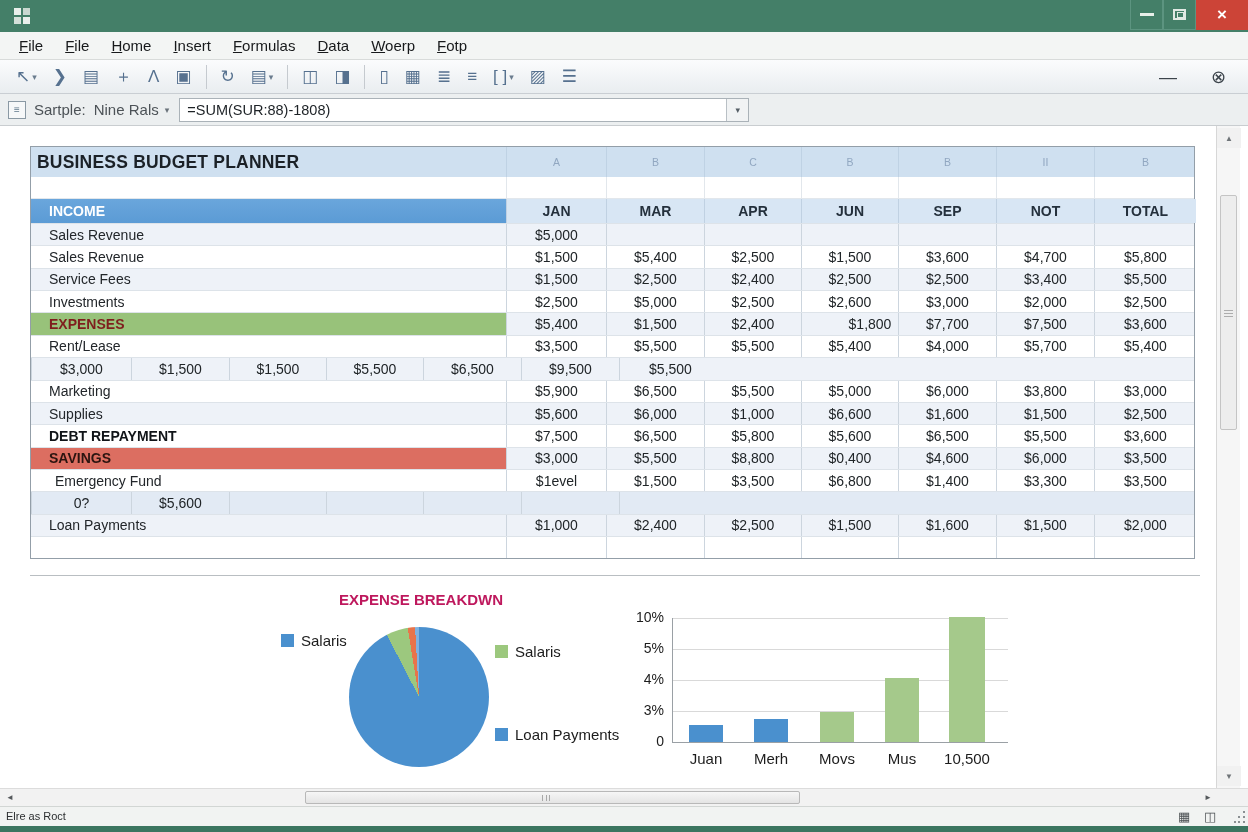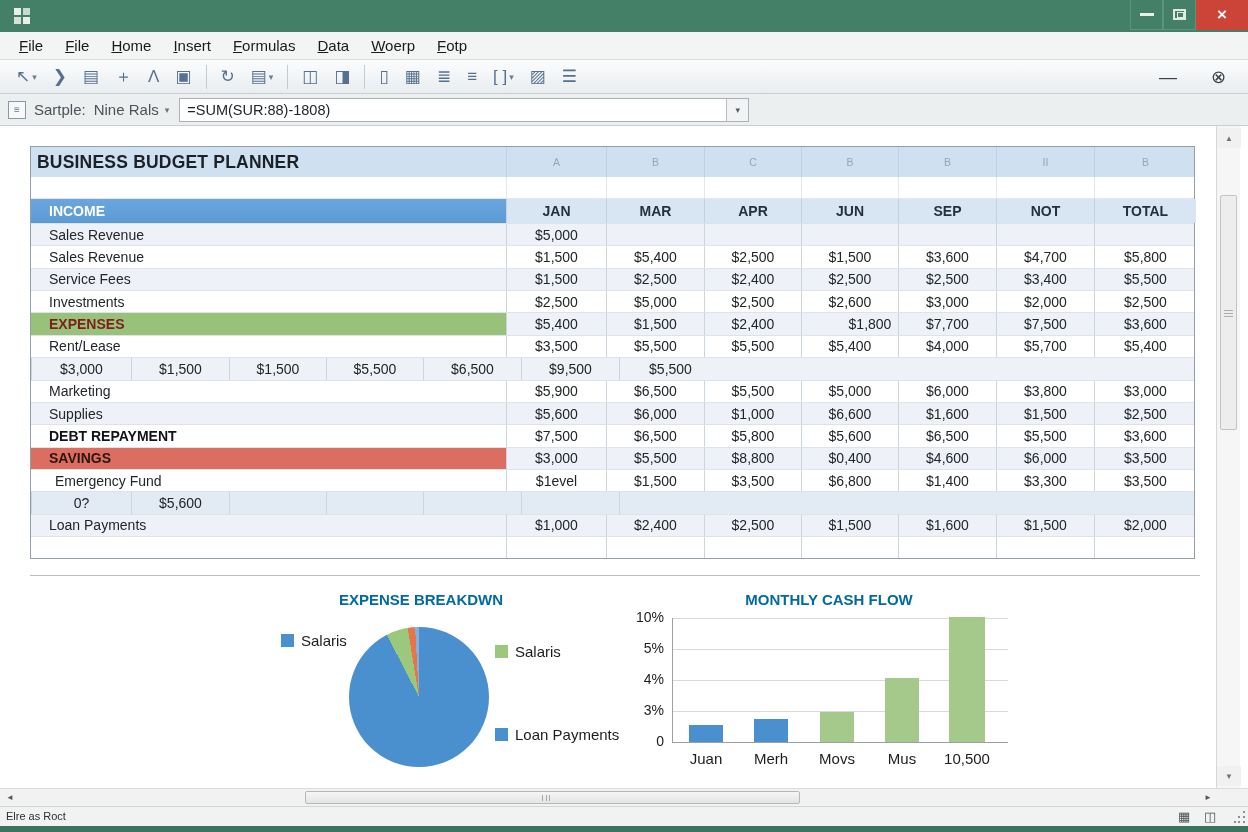--- a/index.html
+++ b/index.html
@@ -64,21 +64,21 @@
   .cell-label { font-size:14px; color:#22262a; padding-left:18px; }
   .cell-label.indent { padding-left:24px; }
   .cell-label.bold { font-weight:bold; color:#101418; }
   .cell-label.sec-green { background:#98c27a; font-weight:bold; color:#7f1d1d; }
   .cell-label.sec-red { background:#dc6e61; font-weight:bold; color:#2b1410; }
   .cell-val { justify-content:center; font-size:14px; color:#202528; border-left:1px solid #ccd5de; }
 
   .charts-divider { position:absolute; left:30px; top:449px; width:1170px; height:1px; background:#b9bec2; }
 
   
-  .chart-title { position:absolute; font-size:15px; font-weight:bold; color:#0369a1; text-align:center; }
+  .chart-title { position:absolute; font-size:15px; font-weight:bold; color:#be185d; text-align:center; }
   .pie { position:absolute; left:349px; top:501px; width:140px; height:140px; border-radius:50%; }
   .legend-item { position:absolute; display:flex; align-items:center; gap:7px; font-size:15px; color:#1c1c1c; }
   .legend-swatch { width:13px; height:13px; flex:none; }
 
   .bar-plot-grid { position:absolute; height:1px; background:#d9d9d9; }
   .bar-plot-grid.base { background:#9aa0a5; }
   .bar-axis-v { position:absolute; width:1px; background:#9aa0a5; }
   .bar-tick { position:absolute; width:42px; text-align:right; font-size:14px; color:#1c1c1c; }
   .bar-rect { position:absolute; }
   .bar-xlabel { position:absolute; text-align:center; font-size:15px; color:#1c1c1c; }
@@ -373,21 +373,20 @@
     <div class="pie" id="pie" style="background: conic-gradient(rgb(74, 144, 206) 0deg, rgb(74, 144, 206) 332.64deg, rgb(156, 200, 126) 332.64deg, rgb(156, 200, 126) 350.64deg, rgb(232, 116, 74) 350.64deg, rgb(232, 116, 74) 356.76deg, rgb(127, 178, 224) 356.76deg, rgb(127, 178, 224) 360deg);"></div>
     <div class="legend-item" style="left:495px; top:517px;">
       <span class="legend-swatch" id="sw-r0" style="background: rgb(156, 200, 126);"></span>
       <span>Salaris</span>
     </div>
     <div class="legend-item" style="left:495px; top:600px;">
       <span class="legend-swatch" id="sw-r1" style="background: rgb(74, 144, 206);"></span>
       <span>Loan Payments</span>
     </div>
 
-    <div class="chart-title" style="left:704px; top:465px; width:250px;">MONTHLY CASH FLOW</div>
     <div id="bar-chart">
         <div class="bar-plot-grid" style="left: 672px; top: 492px; width: 336px;"></div>
         <div class="bar-tick" style="left: 622px; top: 483px;">10%</div>
         <div class="bar-plot-grid" style="left: 672px; top: 523px; width: 336px;"></div>
         <div class="bar-tick" style="left: 622px; top: 514px;">5%</div>
         <div class="bar-plot-grid" style="left: 672px; top: 554px; width: 336px;"></div>
         <div class="bar-tick" style="left: 622px; top: 545px;">4%</div>
         <div class="bar-plot-grid" style="left: 672px; top: 585px; width: 336px;"></div>
         <div class="bar-tick" style="left: 622px; top: 576px;">3%</div>
         <div class="bar-plot-grid base" style="left: 672px; top: 616px; width: 336px;"></div>

